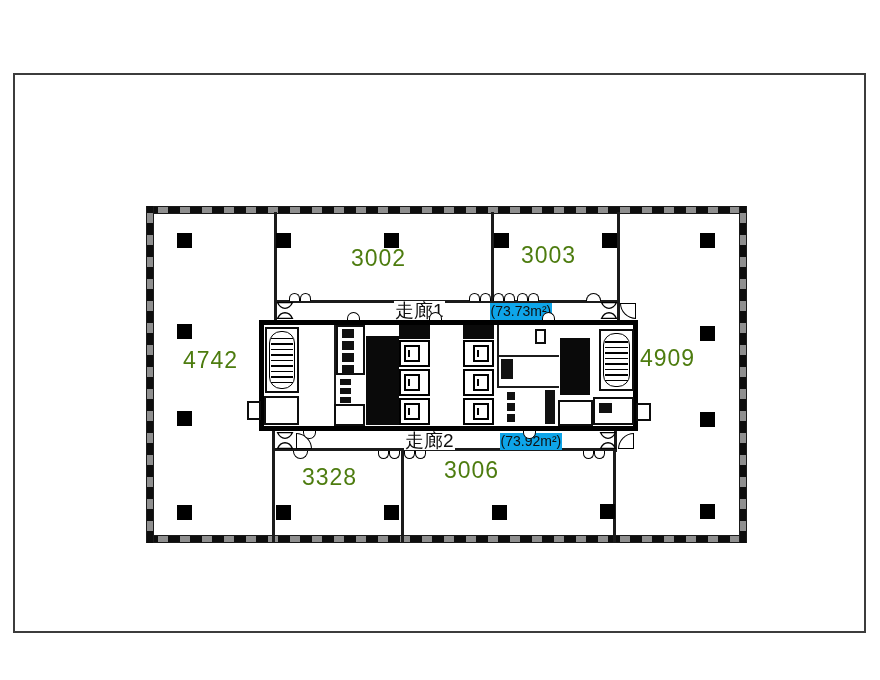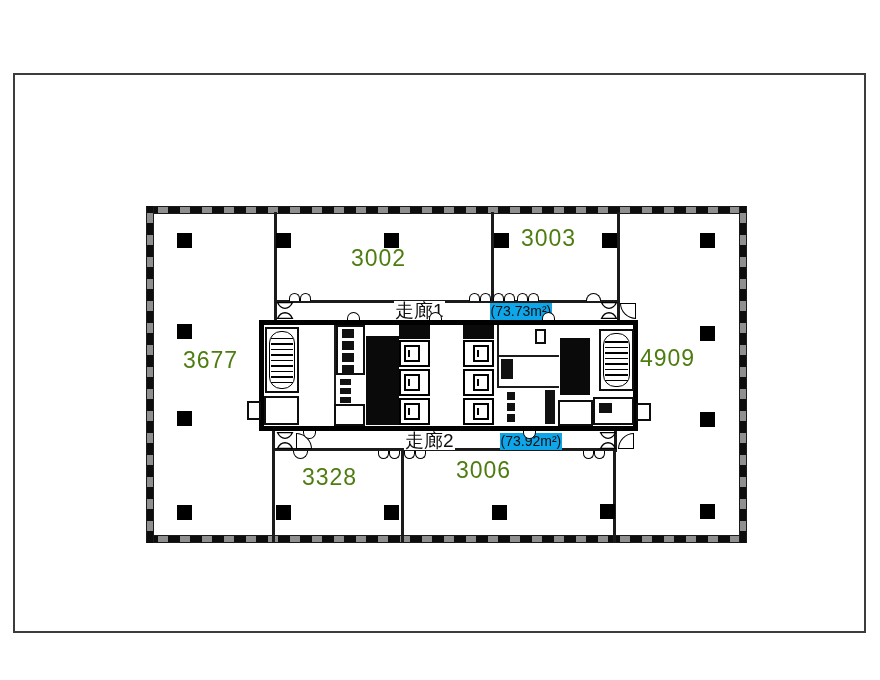--- a/index.html
+++ b/index.html
@@ -110,25 +110,25 @@
   <div class="abs rm" style="left:593px;top:397px;width:41px;height:28px"></div>
   <div class="abs fx" style="left:599px;top:403px;width:13px;height:10px"></div>
 
   <div class="abs rm" style="left:247px;top:401px;width:14px;height:19px"></div>
   <div class="abs rm" style="left:636px;top:403px;width:15px;height:18px"></div>
 
   <div class="qarc" style="left:620px;top:303px"></div>
   <div class="qarc" style="left:618px;top:433px;border-radius:100% 0 0 0"></div>
   <div class="qarc" style="left:296px;top:433px;border-radius:0 100% 0 0"></div>
 
-  <div class="abs roomlabel" style="left:183px;top:349px">3677</div>
+  <div class="abs roomlabel" style="left:183px;top:349px">4742</div>
   <div class="abs roomlabel" style="left:351px;top:247px">3002</div>
-  <div class="abs roomlabel" style="left:521px;top:227px">3003</div>
+  <div class="abs roomlabel" style="left:521px;top:244px">3003</div>
   <div class="abs roomlabel" style="left:640px;top:347px">4909</div>
-  <div class="abs roomlabel" style="left:456px;top:459px">3006</div>
+  <div class="abs roomlabel" style="left:444px;top:459px">3006</div>
   <div class="abs roomlabel" style="left:302px;top:466px">3328</div>
 
   <div class="abs corlabel" style="left:394px;top:301px">
     <span class="cn">走廊1</span>
     <span class="ar">(73.73m²)</span>
   </div>
   <div class="abs corlabel" style="left:404px;top:431px">
     <span class="cn">走廊2</span>
     <span class="ar">(73.92m²)</span>
   </div>

